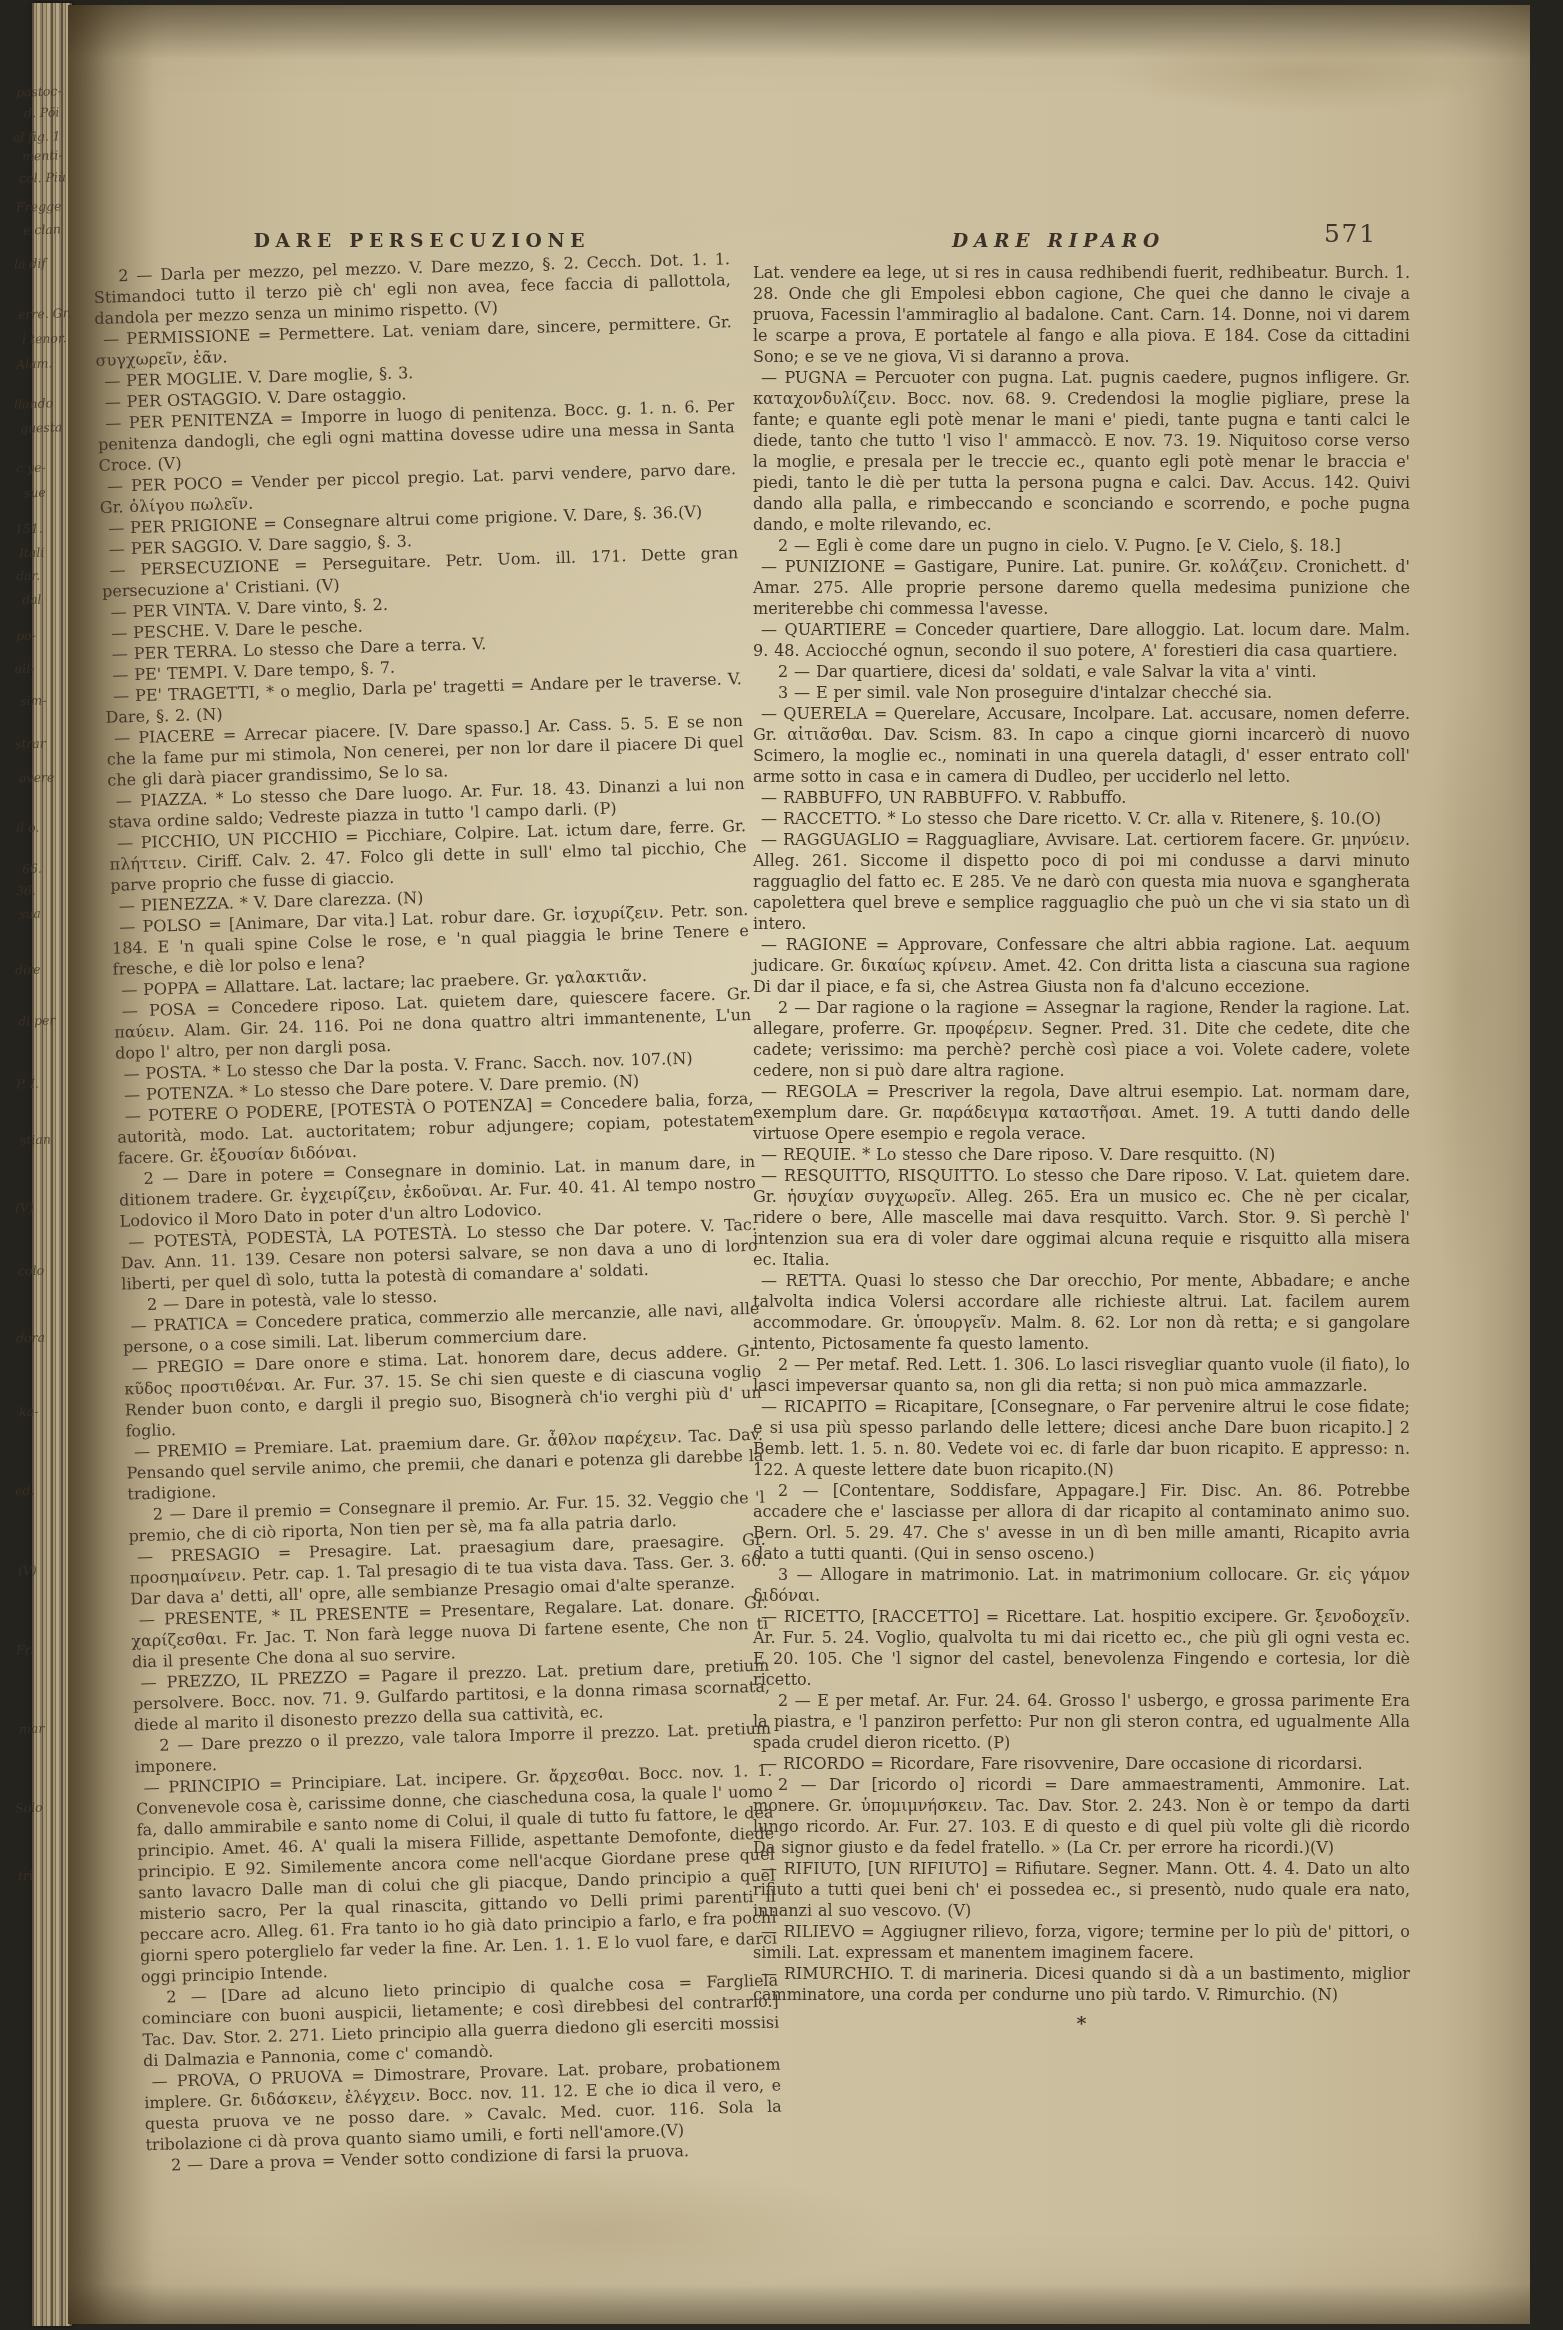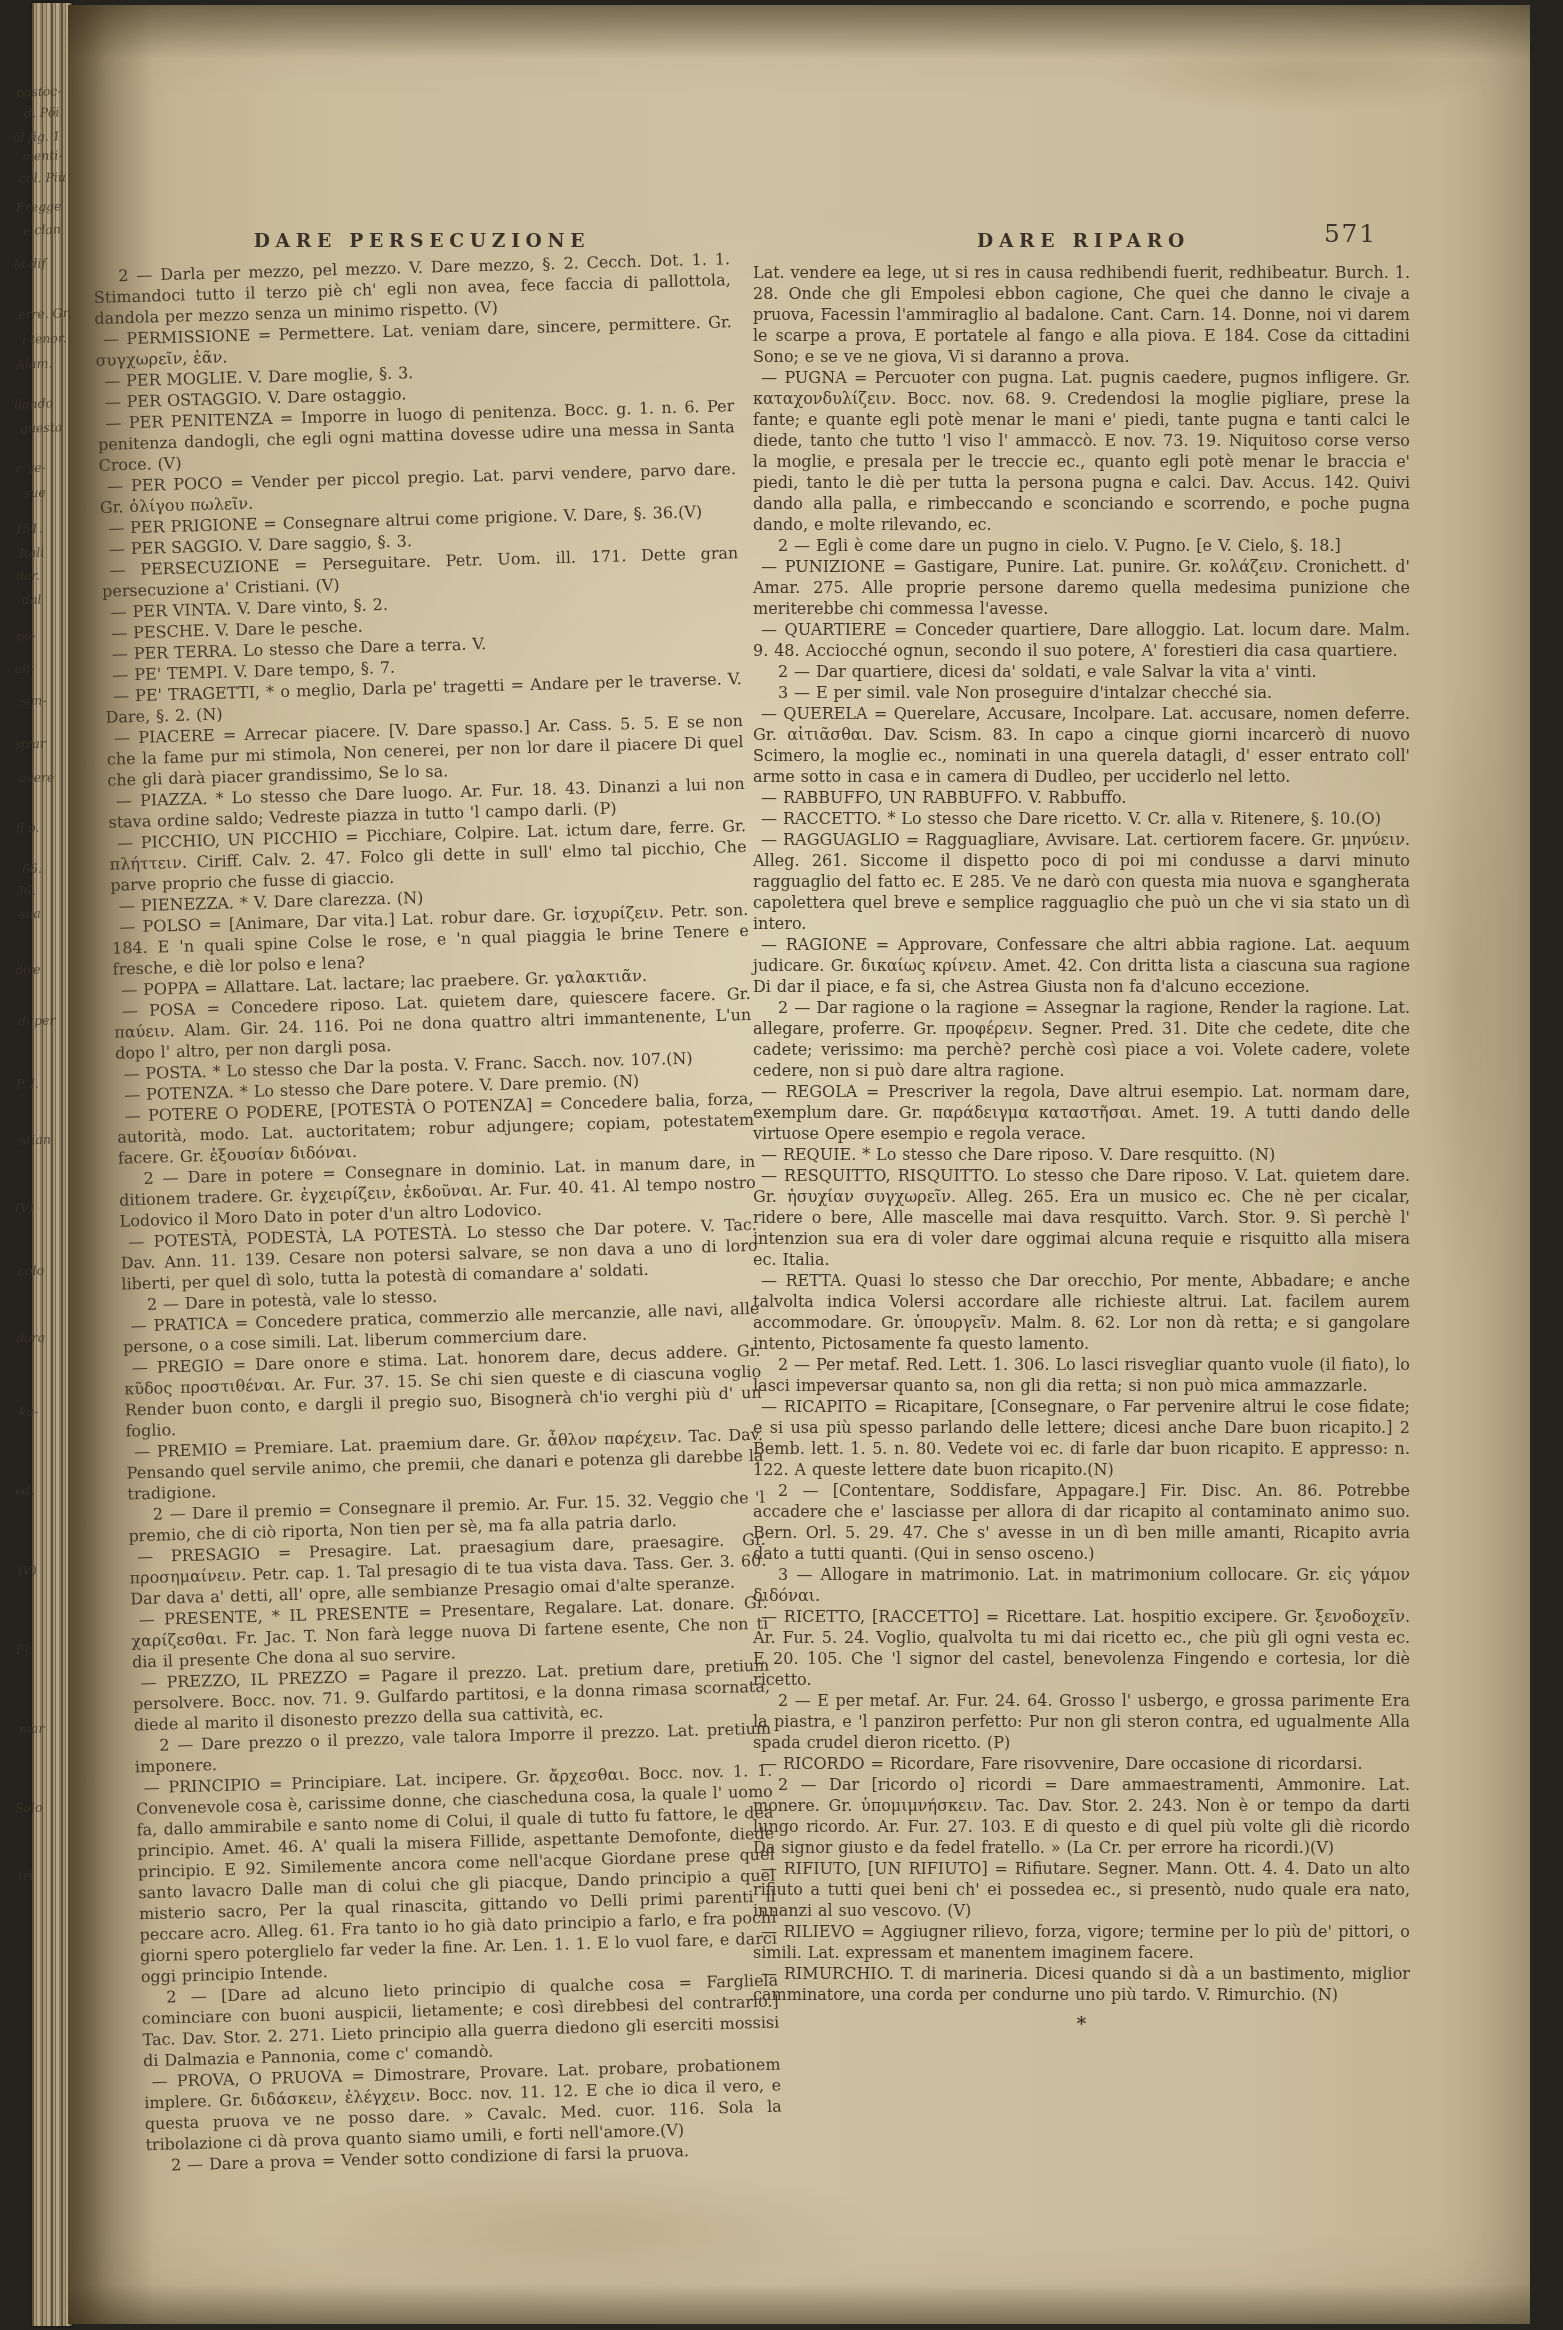--- a/index.html
+++ b/index.html
@@ -52,21 +52,21 @@
     position:absolute;color:rgba(62,50,36,0.82);font-size:12.5px;
     white-space:nowrap;transform:rotate(-2deg);font-style:italic;
   }
 
   
   .runhead{
     position:absolute;top:229px;color:#3a3128;font-size:18.7px;
     letter-spacing:5.7px;text-align:center;font-weight:bold;
   }
   .runhead.left{left:108px;width:628px;}
-  .runhead.right{left:758px;width:651px;}
+  .runhead.right{left:733px;width:651px;font-style:italic;}
   .pagenum{
     position:absolute;top:219px;left:1324px;width:96px;text-align:left;
     color:#3f352a;font-size:25px;letter-spacing:1.7px;
   }
 
   
   .col{
     position:absolute;color:#40352a;font-size:16px;line-height:21px;
     text-align:justify;word-spacing:0.8px;
   }

